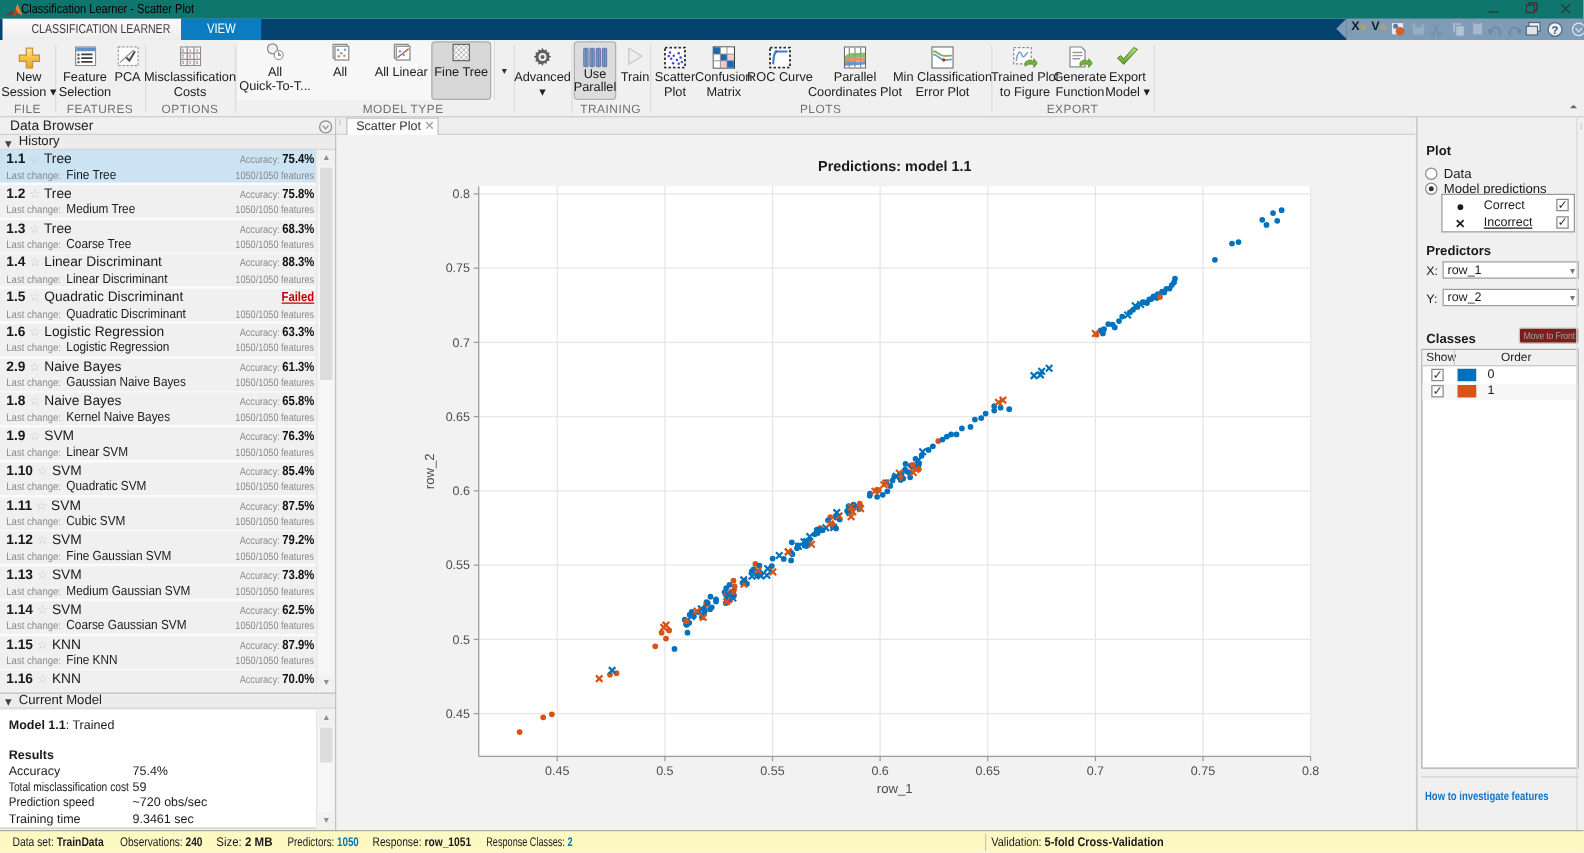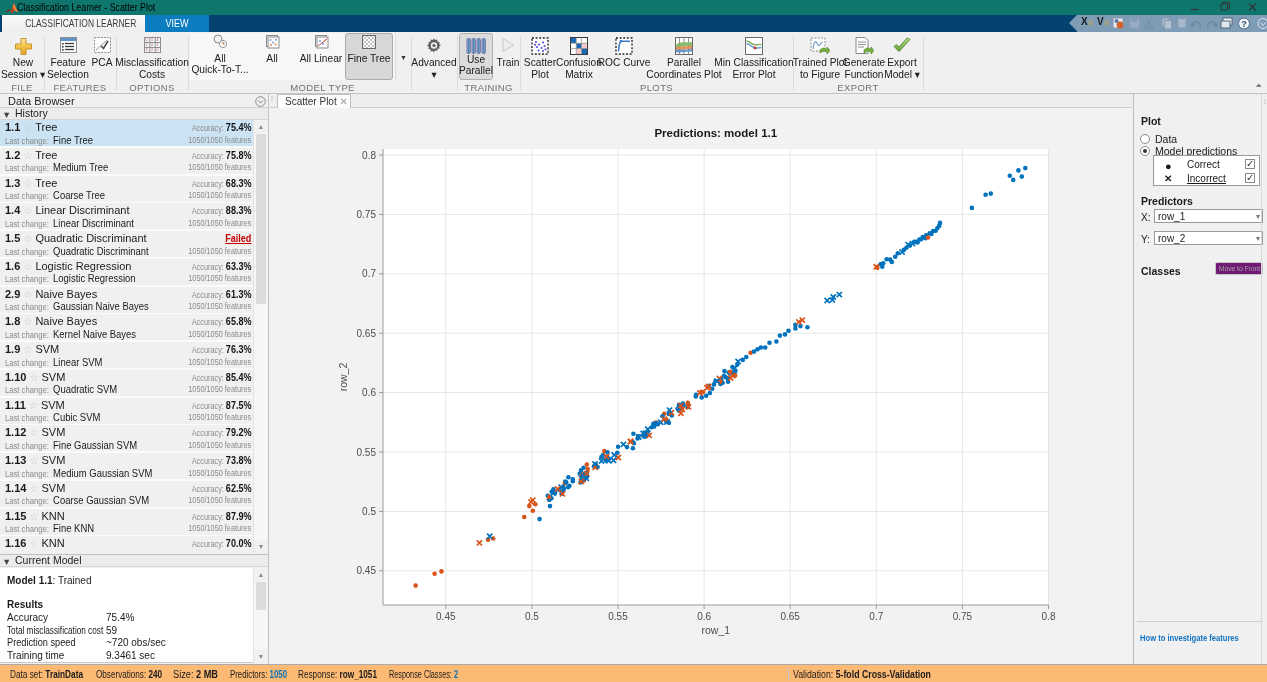--- a/index.html
+++ b/index.html
@@ -66,26 +66,26 @@
 #rp { left:1133px; top:94px; width:134px; height:570px; background:#f0f0f0; border-left:1px solid #bdbdbd; font-size:10px; white-space:nowrap; color:#1a1a1a; }
 .rp-b { font-weight:bold; font-size:10.5px; position:absolute; left:7px; }
 .radio { position:absolute; left:6px; width:10px; height:10px; border:1px solid #8a8a8a; border-radius:50%; background:#fff; }
 .radio.on:after { content:""; position:absolute; left:2px; top:2px; width:4px; height:4px; border-radius:50%; background:#333; }
 .rlab { position:absolute; left:21px; font-size:10.5px; }
 #legendbox { position:absolute; left:19px; top:61px; width:107px; height:31px; background:#fff; border:1px solid #999; }
 .cb { position:absolute; width:10px; height:10px; background:#fff; border:1px solid #8a8a8a; }
 .cb:after { content:"✓"; position:absolute; left:0px; top:-2px; font-size:10px; color:#333; }
 .sel2 { position:absolute; left:20px; width:109px; height:14px; background:#fff; border:1px solid #9b9b9b; font-size:10px; line-height:13px; padding-left:3px; }
 .sel2:after { content:"▾"; position:absolute; right:2px; top:0px; font-size:8px; color:#777; }
-#mtf { position:absolute; left:81px; top:168px; width:48px; height:13px; background:#701a75; border:1px solid #c6c6c6; border-radius:2px; font-size:8px; letter-spacing:-0.2px; white-space:nowrap; color:#a0a0a0; text-align:center; line-height:12px; }
+#mtf { position:absolute; left:81px; top:168px; width:48px; height:13px; background:#7f1d1d; border:1px solid #c6c6c6; border-radius:2px; font-size:8px; letter-spacing:-0.2px; white-space:nowrap; color:#a0a0a0; text-align:center; line-height:12px; }
 #ctable { position:absolute; left:3px; top:185px; width:126px; height:336px; background:#fff; border:1px solid #ababab; }
 #rp-link { position:absolute; left:6px; top:538px; font-size:9.5px; font-weight:bold; color:#1273c4; white-space:nowrap; transform-origin:left center; transform:scaleX(0.8); }
 
 
-#statusbar { left:0; top:664px; width:1267px; height:18px; background:#fdba74; border-top:1px solid #ababab; font-size:10px; white-space:nowrap; color:#1a1a1a; }
+#statusbar { left:0; top:664px; width:1267px; height:18px; background:#fef9c3; border-top:1px solid #ababab; font-size:10px; white-space:nowrap; color:#1a1a1a; }
 #statusbar .seg { position:absolute; top:4px; }
 </style>
 </head>
 <body>
 <div class="abs" id="titlebar">
   <svg width="13" height="12" viewBox="0 0 13 12" style="position:absolute;left:5px;top:1.5px;">
       <path d="M0 10.5 L4.2 7.2 L6 8.8 L9 1 L13 10.5 L9.2 8.2 L7 11.5 L4.8 8.6 z" fill="#c23b22"></path>
       <path d="M9 1 L13 10.5 L9.2 8.2 L7.6 5.0 z" fill="#e8823c"></path>
       <path d="M0 10.5 L4.2 7.2 L6 8.8 L4.8 8.6 z" fill="#7a1f1a"></path>
     </svg>
@@ -806,20 +806,36 @@
       <div style="position:absolute;left:33px;top:17px;text-decoration:underline;">Incorrect</div>
       <div class="cb" style="right:4px;top:17px;"></div>
     </div>
     <div class="rp-b" style="top:101px;">Predictors</div>
     <div style="position:absolute;left:7px;top:118px;">X:</div>
     <div class="sel2" style="top:115px;">row_1</div>
     <div style="position:absolute;left:7px;top:140px;">Y:</div>
     <div class="sel2" style="top:137px;">row_2</div>
     <div class="rp-b" style="top:171px;">Classes</div>
     <div id="mtf"><span style="display:inline-block;transform:scaleX(0.88);transform-origin:center;">Move to Front</span></div>
+    <div id="ctable">
+      <div style="position:absolute;left:0;top:0;width:124px;height:13px;background:#f0f0f0;border-bottom:1px solid #c9c9c9;">
+        <div style="position:absolute;left:3px;top:0.5px;font-size:9.5px;">Show</div>
+        <div style="position:absolute;left:25px;top:0;width:99px;text-align:center;border-left:1px solid #c9c9c9;height:13px;font-size:9.5px;padding-top:0.5px;">Order</div>
+      </div>
+      <div style="position:absolute;left:0;top:14px;width:124px;height:13px;">
+        <div class="cb" style="left:7px;top:1px;"></div>
+        <div style="position:absolute;left:28px;top:1px;width:15px;height:10px;background:#0072bd;"></div>
+        <div style="position:absolute;left:52px;top:0;">0</div>
+      </div>
+      <div style="position:absolute;left:0;top:27px;width:124px;height:13px;background:#f7f7f7;">
+        <div class="cb" style="left:7px;top:1px;"></div>
+        <div style="position:absolute;left:28px;top:1px;width:15px;height:10px;background:#d95319;"></div>
+        <div style="position:absolute;left:52px;top:0;">1</div>
+      </div>
+    </div>
     <div style="position:absolute;left:3px;top:527px;width:126px;height:1px;background:#d0d0d0;"></div>
     <div id="rp-link">How to investigate features</div>
     <div style="position:absolute;right:5px;top:0;width:1px;height:570px;background:#d9d9d9;"></div>
     <div style="position:absolute;right:1px;top:4px;font-size:7px;color:#9a9a9a;">⁞</div>
   </div>
 <div class="abs" id="statusbar">
     <div class="seg" style="left:10px;transform-origin:left center;transform:scaleX(0.826);">Data set: <b>TrainData</b></div>
     <div class="seg" style="left:96px;transform-origin:left center;transform:scaleX(0.813);">Observations: <b>240</b></div>
     <div class="seg" style="left:173px;transform-origin:left center;transform:scaleX(0.920);">Size: <b>2 MB</b></div>
     <div class="seg" style="left:230px;transform-origin:left center;transform:scaleX(0.783);">Predictors: <b style="color:#0072bd;">1050</b></div>

